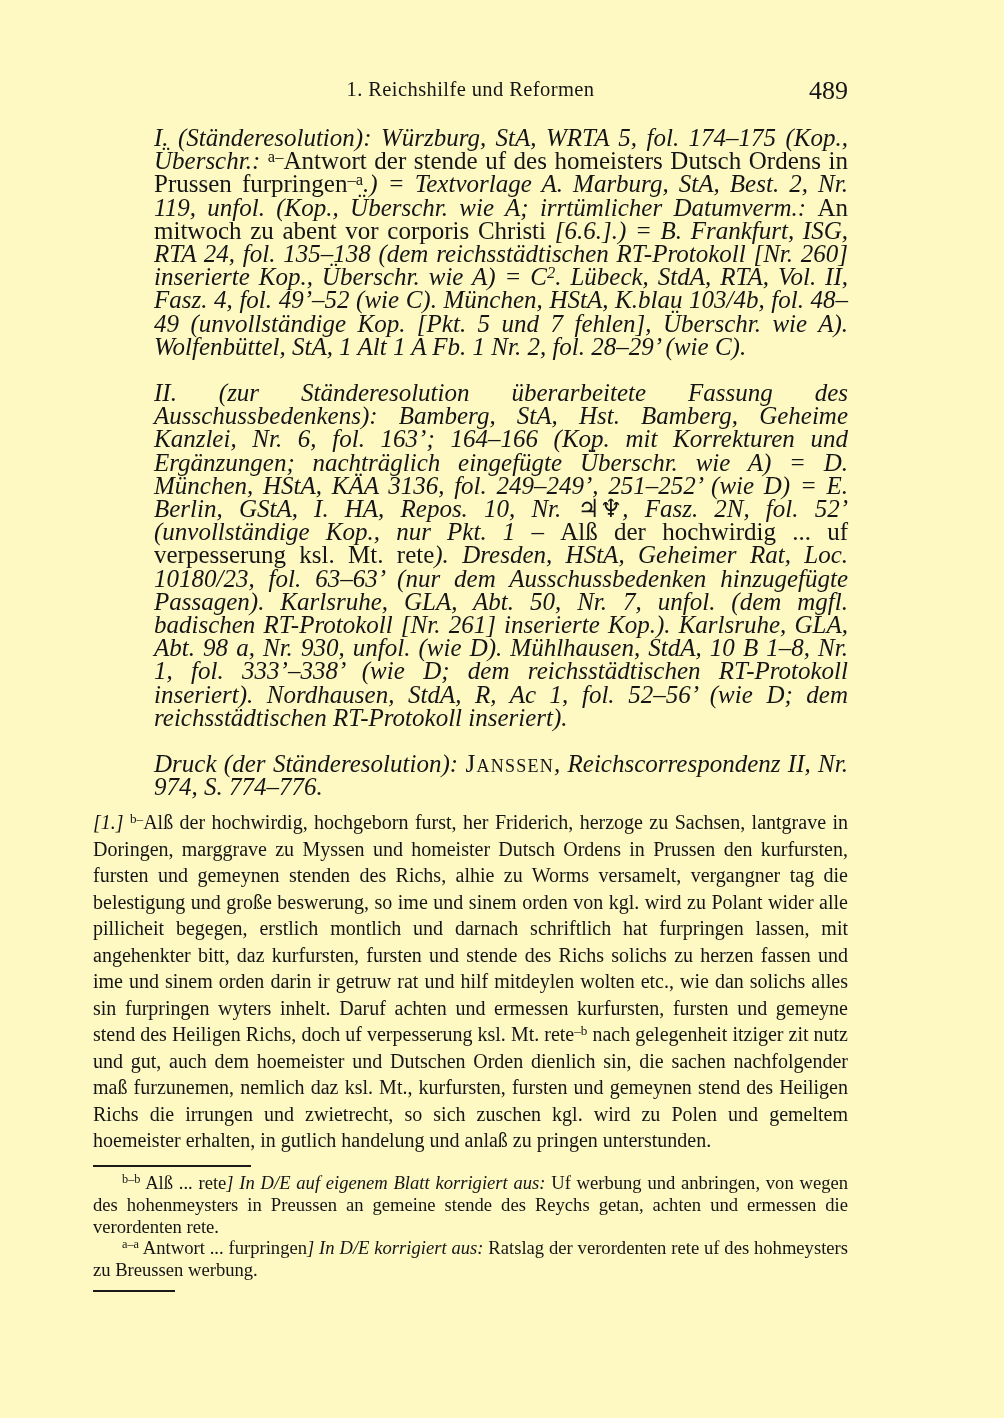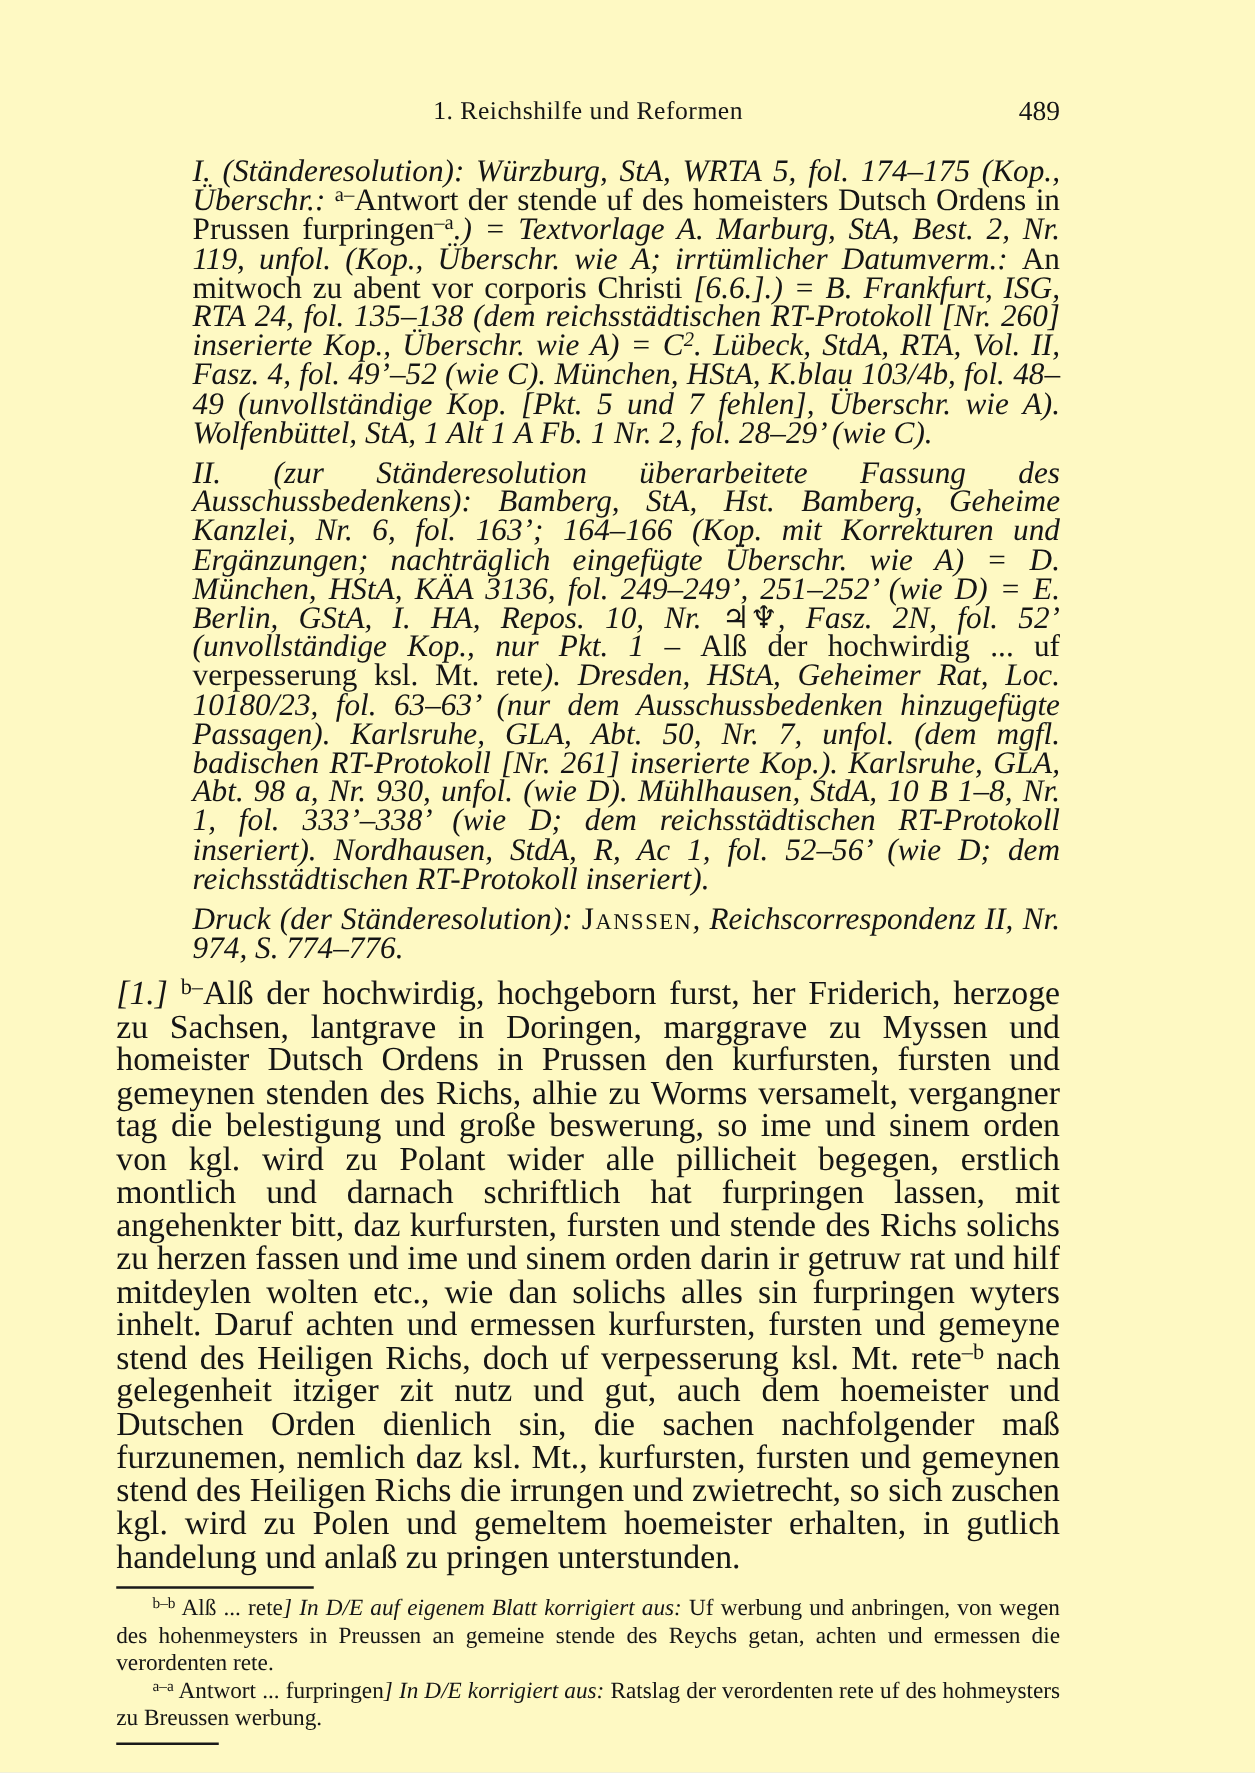--- a/index.html
+++ b/index.html
@@ -28,36 +28,36 @@
   .running-head .chapter {
     display: block;
     text-align: center;
     font-size: 20.5px;
     letter-spacing: 0.02em;
   }
   .running-head .pagenum {
     position: absolute;
     right: 0;
     top: -2px;
-    font-size: 22px;
+    font-size: 26px;
   }
   
   .apparatus p {
     margin: 0 0 0 61px;
     font-size: 25px;
     line-height: 23.2px;
     text-align: justify;
   }
   .apparatus p + p {
-    margin-top: 9px;
+    margin-top: 23px;
   }
   
   .main-text p {
     margin: 11px 0 0 0;
-    font-size: 27px;
+    font-size: 20px;
     line-height: 26.5px;
     text-align: justify;
   }
   
   .rule {
     border: 0;
     border-top: 2px solid #1a1a1a;
     margin: 0;
   }
   .rule-variants {

